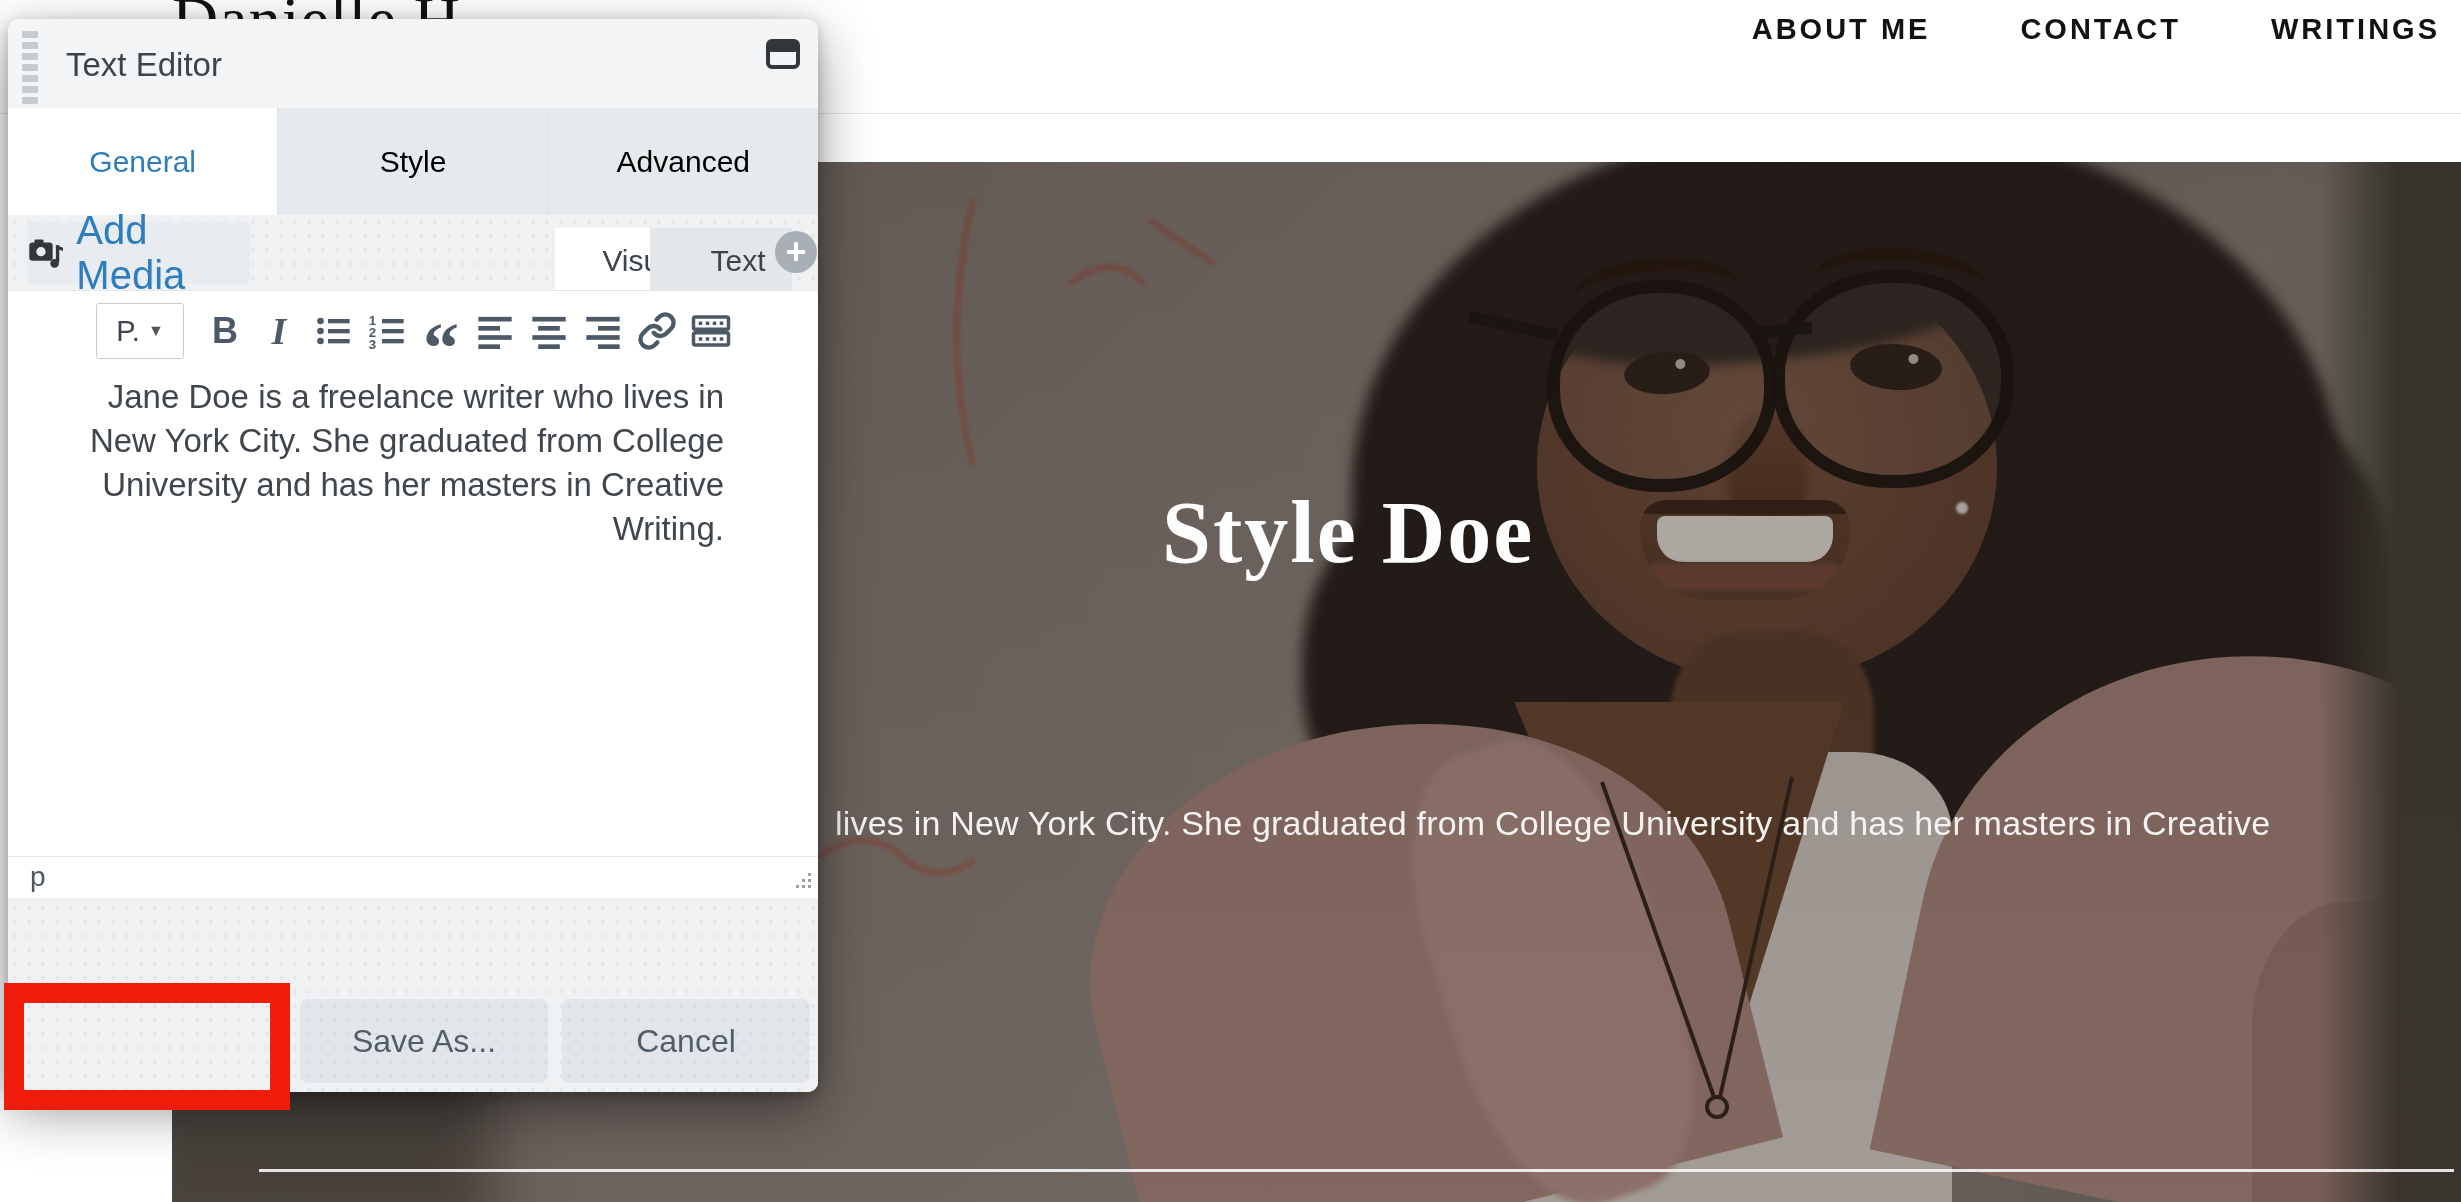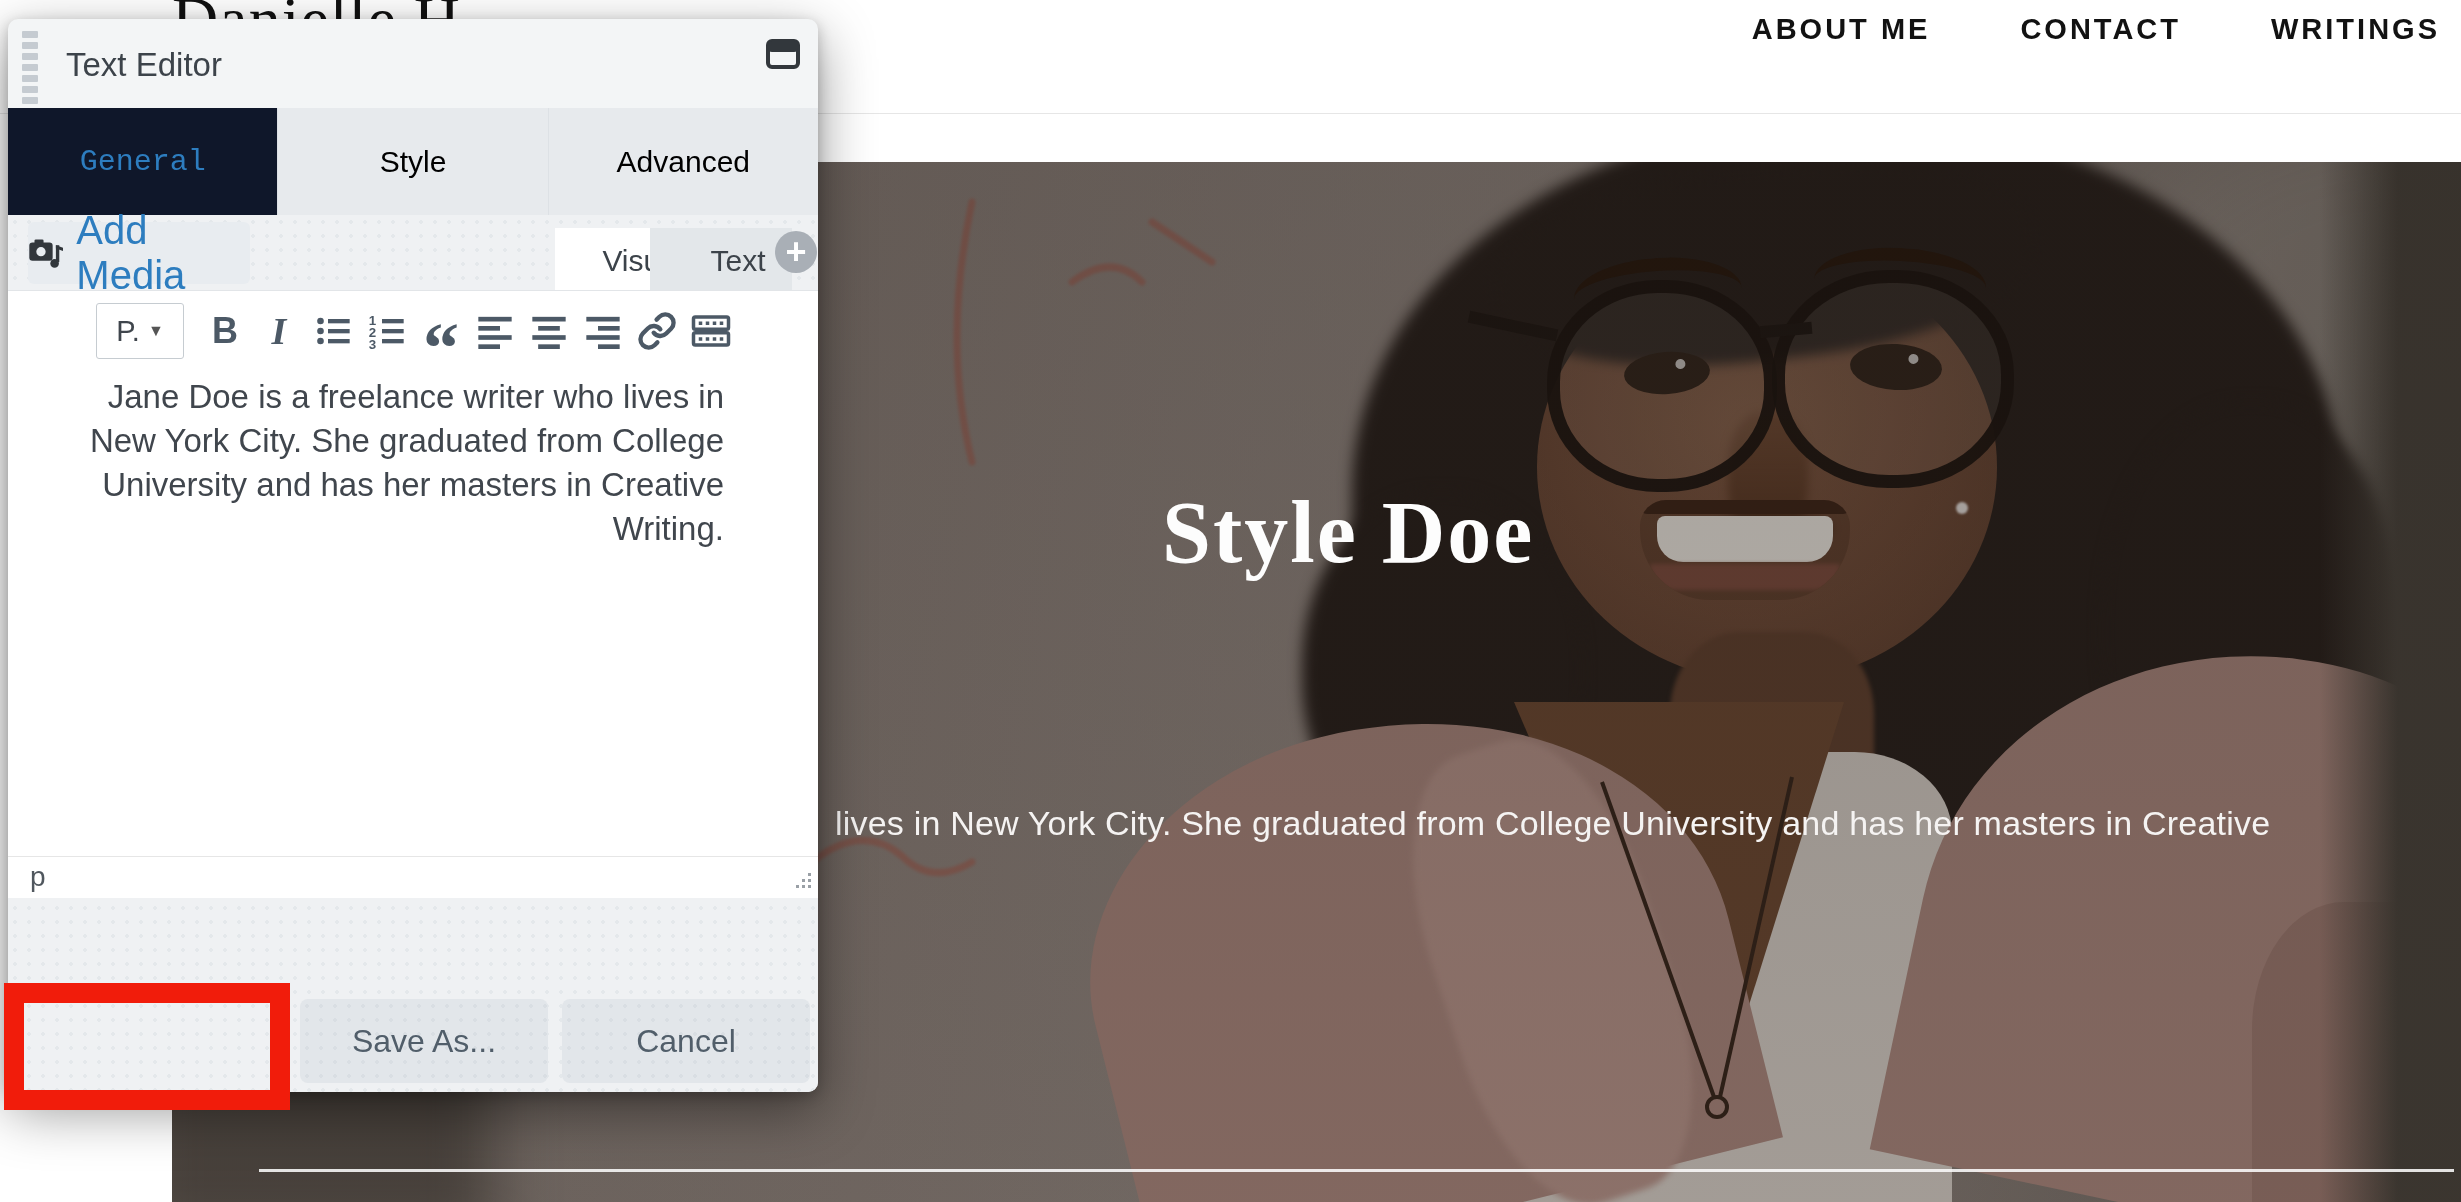--- a/index.html
+++ b/index.html
@@ -74,21 +74,21 @@
          z-index:40;overflow:hidden;color:#3f454c;}
   .panel-header{position:relative;height:89px;}
   .drag-handle{position:absolute;left:14px;top:12px;display:flex;flex-direction:column;gap:4px;cursor:grab;}
   .drag-handle i{display:block;width:16px;height:7px;background:#c5cbd1;border-radius:1px;}
   .panel-title{position:absolute;left:58px;top:27px;font-size:33px;color:#3c434a;}
   .dock-btn{position:absolute;right:18px;top:20px;width:34px;height:30px;cursor:pointer;}
   .tabs{position:absolute;left:0;top:89px;width:810px;height:107px;display:flex;background:#e7eaed;}
   .tab{flex:1;display:flex;align-items:center;justify-content:center;font-size:30px;color:#000000;
        cursor:pointer;border-right:1px solid #dde1e5;}
   .tab:last-child{border-right:none;}
-  .tab.active{background:#0f172a;color:#2d7dbf;font-family:Liberation Mono, monospace;}
+  .tab.active{background:#ffffff;color:#2d7dbf;}
   .panel-body{position:absolute;left:0;top:196px;width:810px;height:877px;background:#eff1f3;
        background-image:radial-gradient(#e4e8eb 2px,transparent 2px);background-size:14px 14px;}
   .media-row{position:relative;height:75px;}
   .add-media-btn{position:absolute;left:20px;top:7px;width:222px;height:62px;background:#e8ecf0;
        border-radius:6px;display:flex;align-items:center;justify-content:center;gap:12px;cursor:pointer;}
   .add-media-btn span{color:#2d7dbf;font-size:40px;}
   .mode-tab{position:absolute;top:13px;height:65px;width:108px;display:flex;align-items:center;
        justify-content:center;font-size:30px;color:#3c434a;cursor:pointer;padding-left:34px;}
   .mode-visual{left:547px;background:#fff;}
   .mode-text{left:642px;background:#e3e7ea;}

